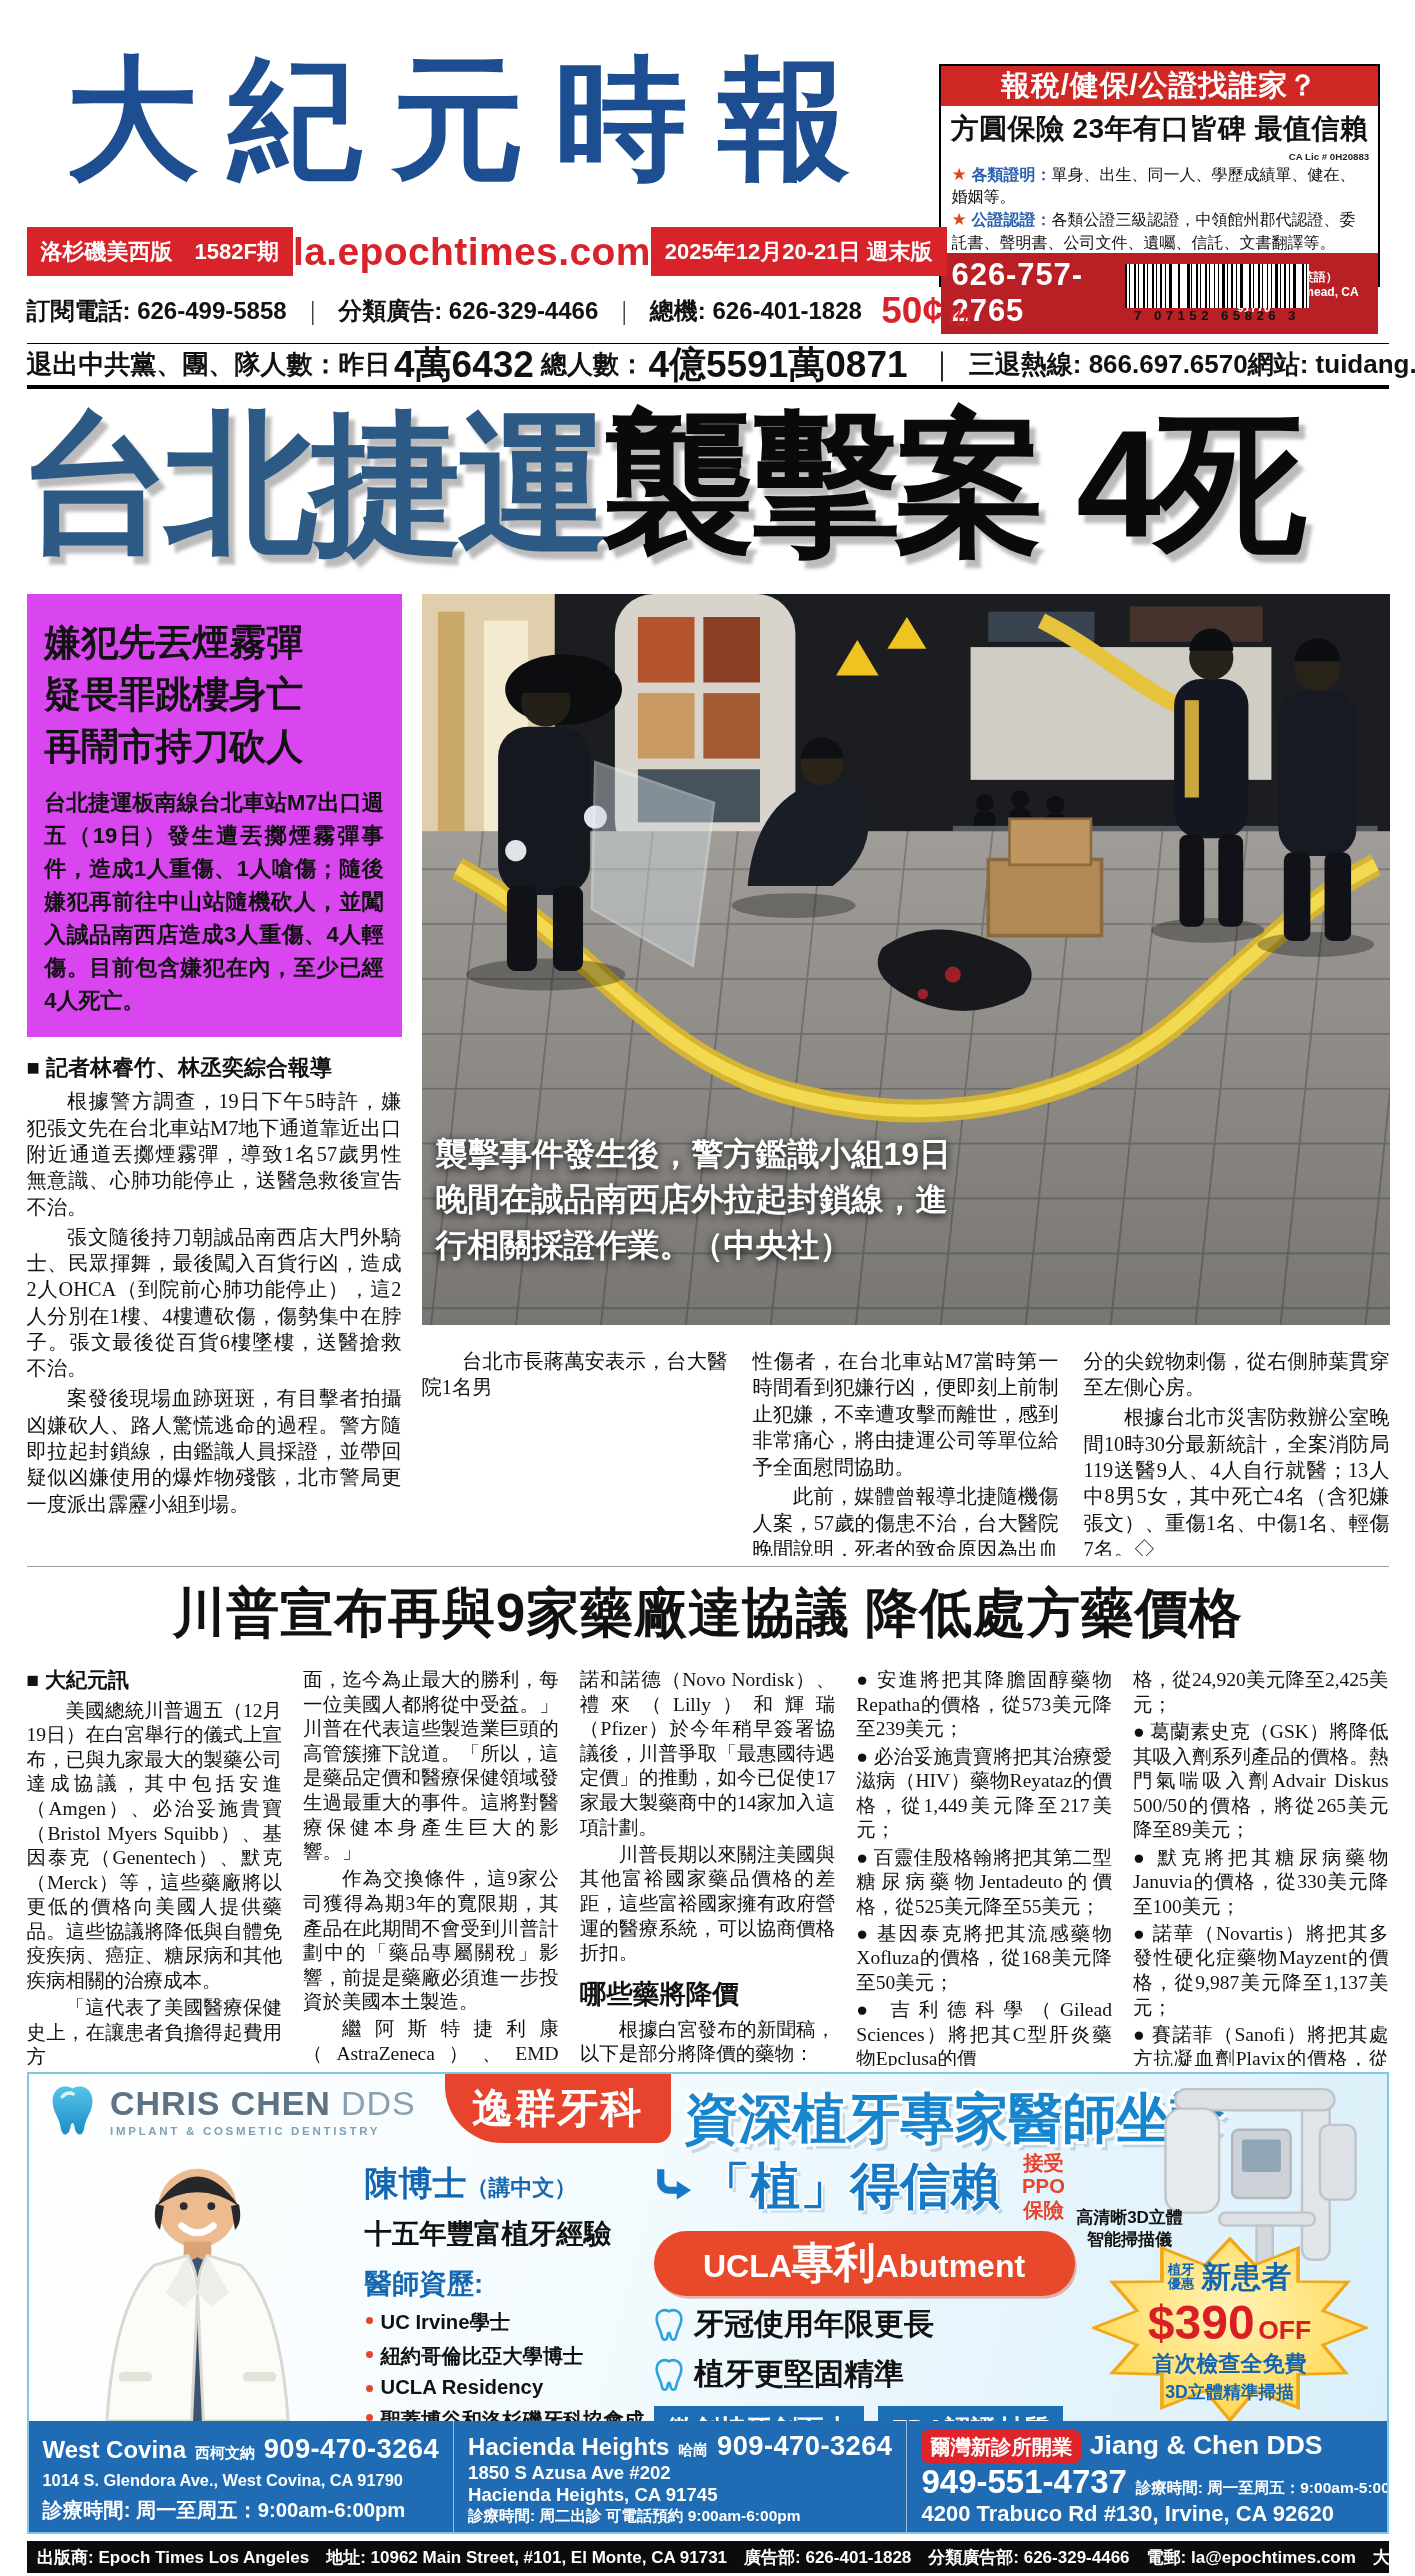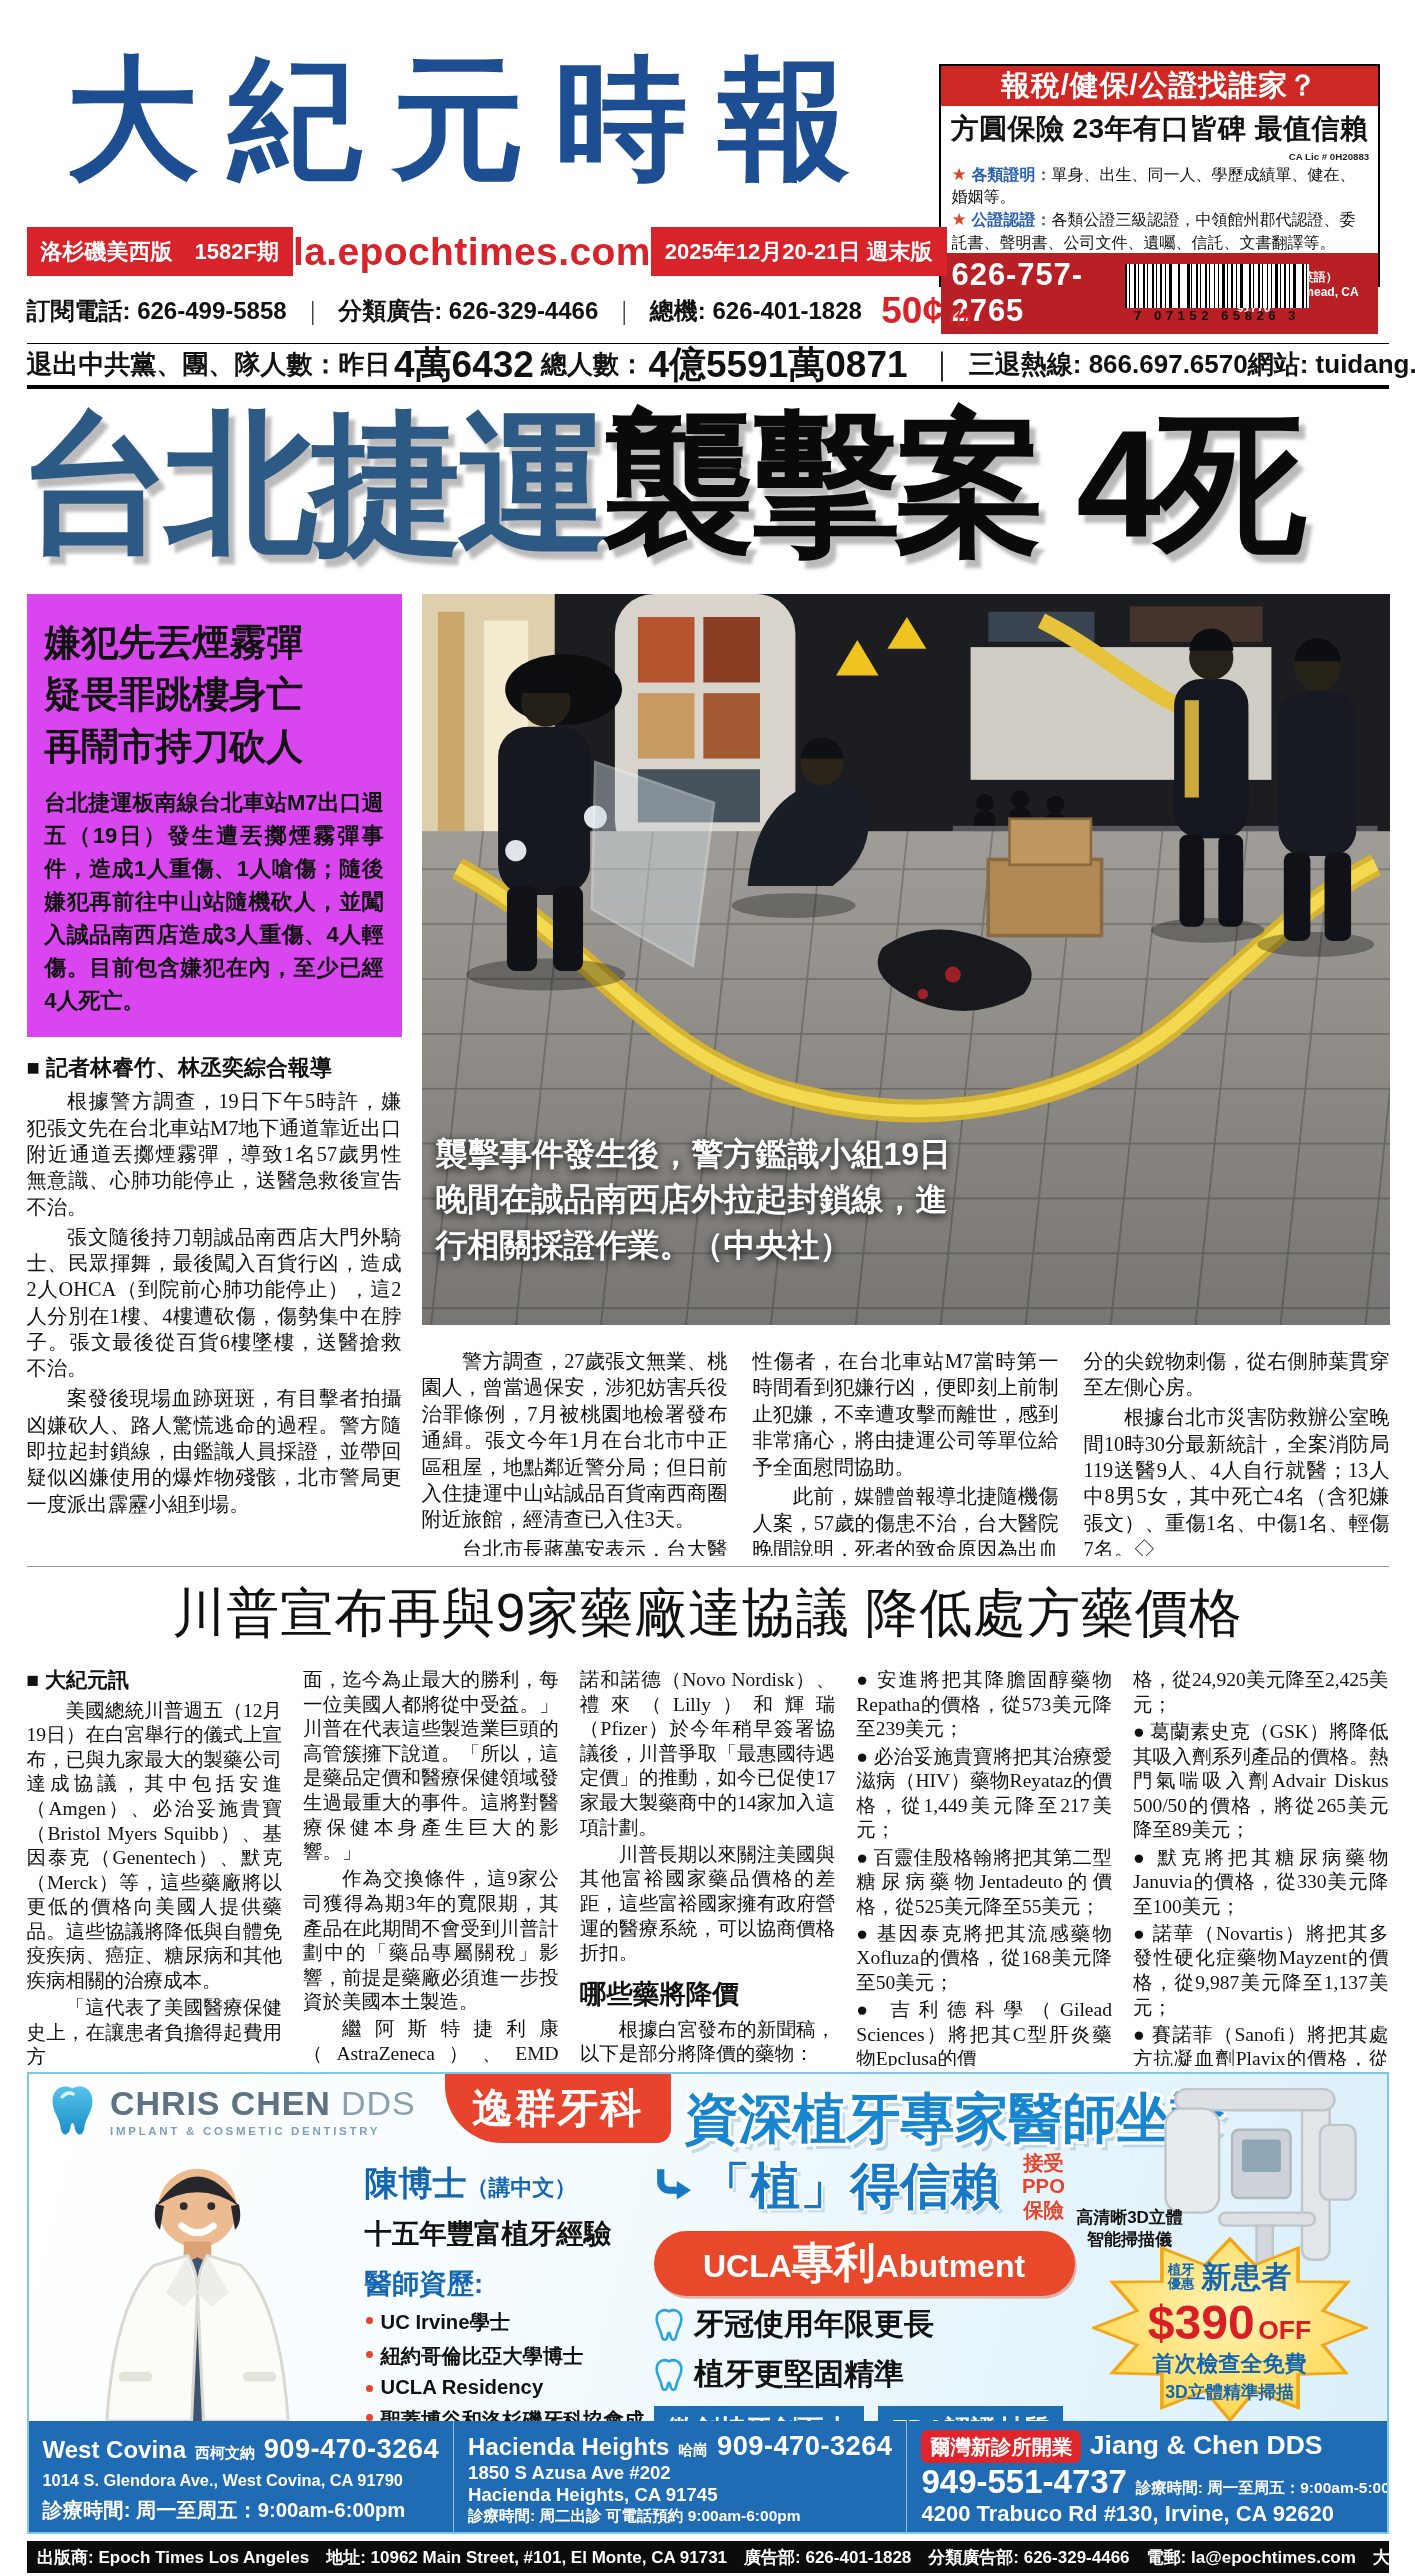--- a/index.html
+++ b/index.html
@@ -48,21 +48,21 @@
 .byline{margin:16px 0 5.3px;font-size:22px;font-weight:900}
 .b1{font-family:"Liberation Serif",serif;font-size:20.3px;line-height:1.3;text-align:justify;text-indent:2em;margin-top:3.5px}
 .cont{text-indent:0}
 .a1-right{position:absolute;left:395px;top:0;width:968px;height:100%}
 .photo{position:relative;height:731px;background:#17191d;overflow:hidden}
 .photo svg{display:block;width:100%;height:100%}
 .caption{position:absolute;left:14px;bottom:57px;width:531px;color:#fff;font-size:32px;font-weight:900;line-height:1.42;text-shadow:0 1.8px 8px rgba(0,0,0,.95)}
 .a1-cols{margin-top:19.5px;display:grid;grid-template-columns:1fr 1fr 1fr;column-gap:25px;height:211px;overflow:hidden}
 
 #article2{left:26.5px;top:1566px;width:1362px;height:501px;border-top:0.9px solid #9a9a9a;padding-top:7px;overflow:hidden}
-.a2-head{text-align:center;font-size:53px;font-weight:400;letter-spacing:0.9px;margin:3.5px 0 16px}
+.a2-head{text-align:center;font-size:53px;font-weight:700;letter-spacing:0.9px;margin:3.5px 0 16px}
 .a2-cols{display:grid;grid-template-columns:repeat(5,1fr);column-gap:21px;height:400px;overflow:hidden}
 .a2-byline{font-size:21px;font-weight:900;margin-bottom:5.3px}
 .b2{font-family:"Liberation Serif",serif;font-size:19.5px;line-height:1.26;text-align:justify;text-indent:2em;margin-top:2.7px}
 .b2.cont,.b2.bullet{text-indent:0}
 .a2-sub{font-size:26.5px;font-weight:900;margin:10.6px 0 5.3px}
 
 #dental{left:26.5px;top:2072px;width:1362px;height:462px;border:2.7px solid #7fc7e6;background:linear-gradient(105deg,#ffffff 0%,#f4fbfe 40%,#d9effa 100%);overflow:hidden}
 .d-logo{position:absolute;left:16px;top:8.8px;display:flex;align-items:center;gap:10.6px}
 .d-logo-name{font-size:34px;font-weight:900;color:#5d7383;letter-spacing:0.9px}
 .d-logo-dds{font-weight:400;color:#8aa0ae}
@@ -288,21 +288,20 @@
           <circle cx="1012" cy="84" r="26" fill="#282318"></circle>
           <path d="M986,76 a26,26 0 0 1 52,0 z" fill="#0d0e11"></path>
           <rect x="974" y="292" width="30" height="100" rx="9" fill="#101217"></rect>
           <rect x="1020" y="292" width="30" height="100" rx="9" fill="#101217"></rect>
         </g>
       </svg>
       <div class="caption">襲擊事件發生後，警方鑑識小組19日晚間在誠品南西店外拉起封鎖線，進行相關採證作業。（中央社）</div>
     </div>
     <div class="a1-cols">
       <div>
-        <p class="b1">警方調查，27歲張文無業、桃園人，曾當過保安，涉犯妨害兵役治罪條例，7月被桃園地檢署發布通緝。張文今年1月在台北市中正區租屋，地點鄰近警分局；但日前入住捷運中山站誠品百貨南西商圈附近旅館，經清查已入住3天。</p>
         <p class="b1">台北市長蔣萬安表示，台大醫院1名男</p>
       </div>
       <div>
         <p class="b1 cont">性傷者，在台北車站M7當時第一時間看到犯嫌行凶，便即刻上前制止犯嫌，不幸遭攻擊而離世，感到非常痛心，將由捷運公司等單位給予全面慰問協助。</p>
         <p class="b1">此前，媒體曾報導北捷隨機傷人案，57歲的傷患不治，台大醫院晚間說明，死者的致命原因為出血性休克，傷口為約5公</p>
       </div>
       <div>
         <p class="b1 cont">分的尖銳物刺傷，從右側肺葉貫穿至左側心房。</p>
         <p class="b1">根據台北市災害防救辦公室晚間10時30分最新統計，全案消防局119送醫9人、4人自行就醫；13人中8男5女，其中死亡4名（含犯嫌張文）、重傷1名、中傷1名、輕傷7名。◇</p>
       </div>

